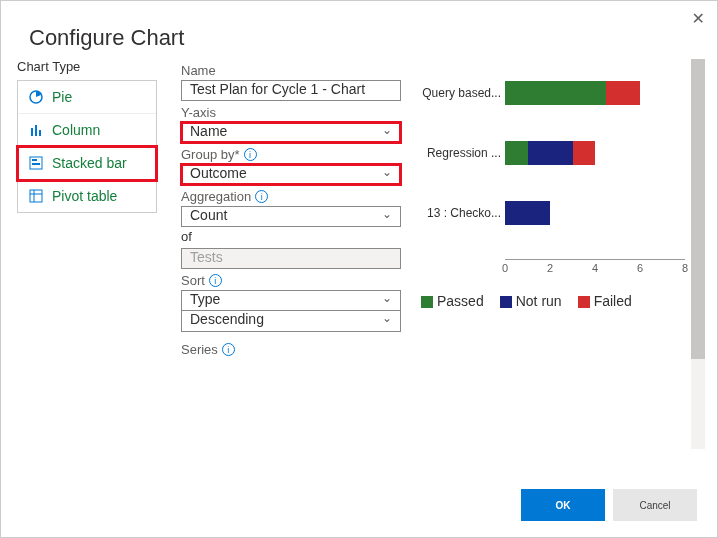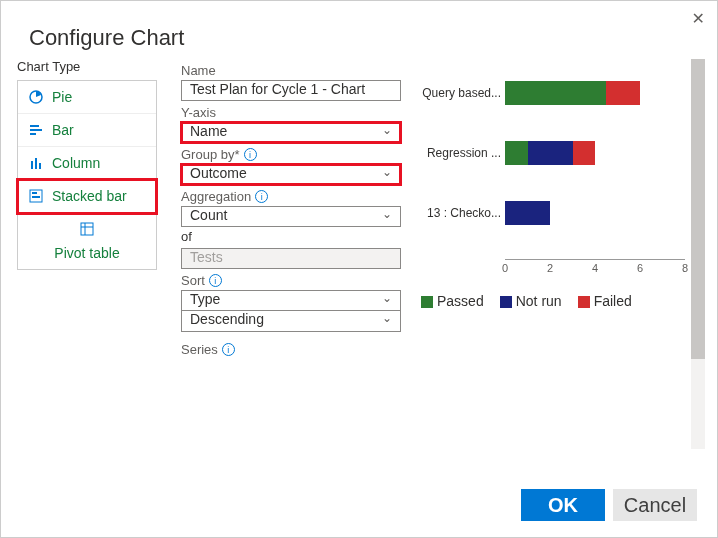--- a/index.html
+++ b/index.html
@@ -3,21 +3,21 @@
 <meta charset="utf-8">
 <style>
   * { box-sizing: border-box; font-family: "Segoe UI", Arial, sans-serif; }
   body { margin:0; width:718px; height:538px; background:#fff; border:1px solid #ccc; position:relative; color:#323130; }
   .close { position:absolute; top:8px; right:12px; font-size:16px; cursor:pointer; color:#605e5c; }
   .title { font-size:22px; font-weight:300; padding:24px 28px 8px 28px; }
   .body { display:flex; padding:0 16px 0 16px; }
   .ct-label { font-size:13px; margin-bottom:6px; }
   .ct-list { border:1px solid #ccc; width:140px; }
   .ct-item { display:flex; align-items:center; gap:8px; padding:8px 10px; font-size:14px; color:#15803d; cursor:pointer; border-bottom:1px solid #eee; }
-  .ct-item:last-child { border-bottom:none;flex-direction:column; }
+  .ct-item:last-child { border-bottom:none; }
   .ct-icon { width:16px; height:16px; display:flex; align-items:center; justify-content:center; color:#0078d4; }
   .hl-blue { outline:3px solid #e81123; outline-offset:-1px; }
   .form-col { width:220px; margin-left:24px; font-size:13px; }
   .flabel { color:#605e5c; margin:4px 0 2px 0; display:flex; align-items:center; gap:4px;}
   .input, .select { width:100%; border:1px solid #8a8886; background:#fff; height:21px; padding:0 8px; font-size:14px; display:flex; justify-content:space-between; }
   .select .chev { font-size:12px; color:#605e5c; }
   .input.readonly { background:#f3f2f1; color:#a19f9d; }
   .hl-red { outline:3px solid #e81123; outline-offset:-2px; margin:2px 0;}
   .static { margin:2px 0 4px 0; }
   .info { display:inline-flex; width:13px; height:13px; border:1px solid #0078d4; color:#0078d4; border-radius:50%; font-size:9px; align-items:center; justify-content:center; }
@@ -29,21 +29,21 @@
   .stack { display:flex; height:24px; }
   .seg { height:24px; }
   .c-pass { background:#2e7d32; } 
   .c-notrun { background:#1a237e; } 
   .c-fail { background:#d32f2f; } 
   .chart-axis { position:relative; margin-left:84px; border-top:1px solid #999; height:18px; display:flex; }
   .tick { position:absolute; font-size:11px; color:#605e5c; transform:translateX(-50%); top:2px; }
   .legend { display:flex; gap:16px; margin-top:16px; font-size:14px; align-items:center;}
   .sw { width:12px; height:12px; display:inline-block; margin-right:4px; vertical-align:middle;}
   .footer { position:absolute; right:20px; bottom:16px; display:flex; gap:8px; }
-  .btn { min-width:84px; height:32px; display:flex; align-items:center; justify-content:center; font-size:20px; cursor:pointer; }
+  .btn { min-width:84px; height:32px; display:flex; align-items:center; justify-content:center; font-size:10px; cursor:pointer; }
   .btn.primary { background:#0078d4; color:#fff; font-weight:600; }
   .btn.secondary { background:#e6e6e6; color:#404040; }
   svg { display:block; }
 </style>
 </head>
 <body>
 
 <div class="close">✕</div>
 <div class="title">Configure Chart</div>
 
@@ -53,30 +53,20 @@
     <div class="ct-label">Chart Type</div>
     <div class="ct-list">
       <div class="ct-item">
         <span class="ct-icon">
             <svg width="14" height="14">
               <circle cx="7" cy="7" r="6" fill="none" stroke="#0078d4" stroke-width="1.5"></circle>
               <path d="M7 7 L7 1 A6 6 0 0 1 12 5 Z" fill="#0078d4"></path>
             </svg>
           </span>
         <span>Pie</span>
-      </div>
-      <div class="ct-item">
-        <span class="ct-icon">
-            <svg width="14" height="14">
-              <rect x="1" y="2" width="9" height="2" fill="#0078d4"></rect>
-              <rect x="1" y="6" width="12" height="2" fill="#0078d4"></rect>
-              <rect x="1" y="10" width="6" height="2" fill="#0078d4"></rect>
-            </svg>
-          </span>
-        <span>Bar</span>
       </div>
       <div class="ct-item">
         <span class="ct-icon">
             <svg width="14" height="14">
               <rect x="2" y="5" width="2" height="8" fill="#0078d4"></rect>
               <rect x="6" y="2" width="2" height="11" fill="#0078d4"></rect>
               <rect x="10" y="7" width="2" height="6" fill="#0078d4"></rect>
             </svg>
           </span>
         <span>Column</span>

